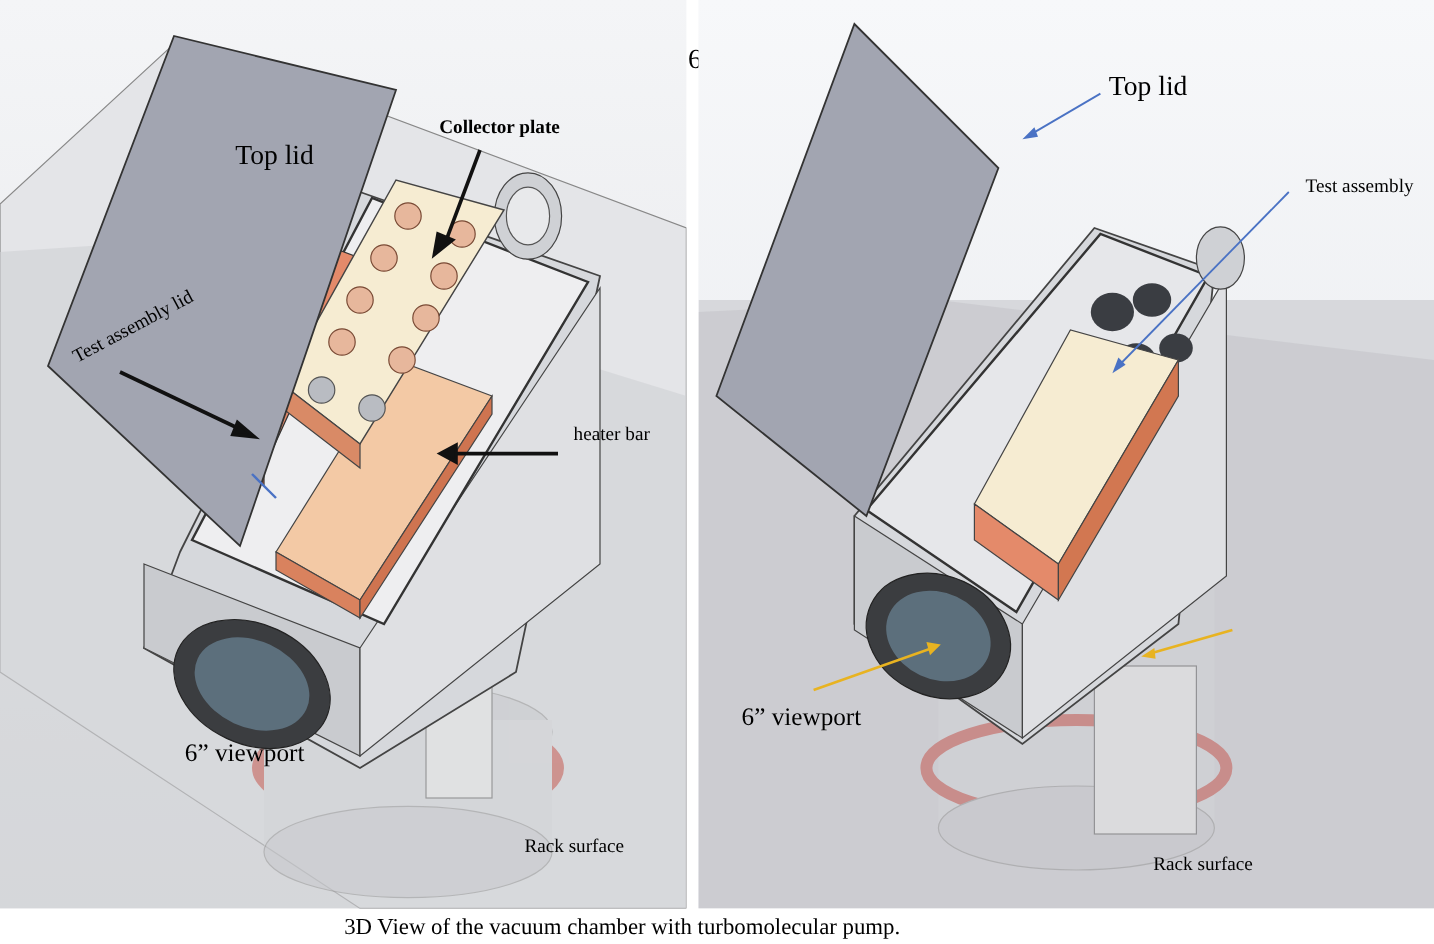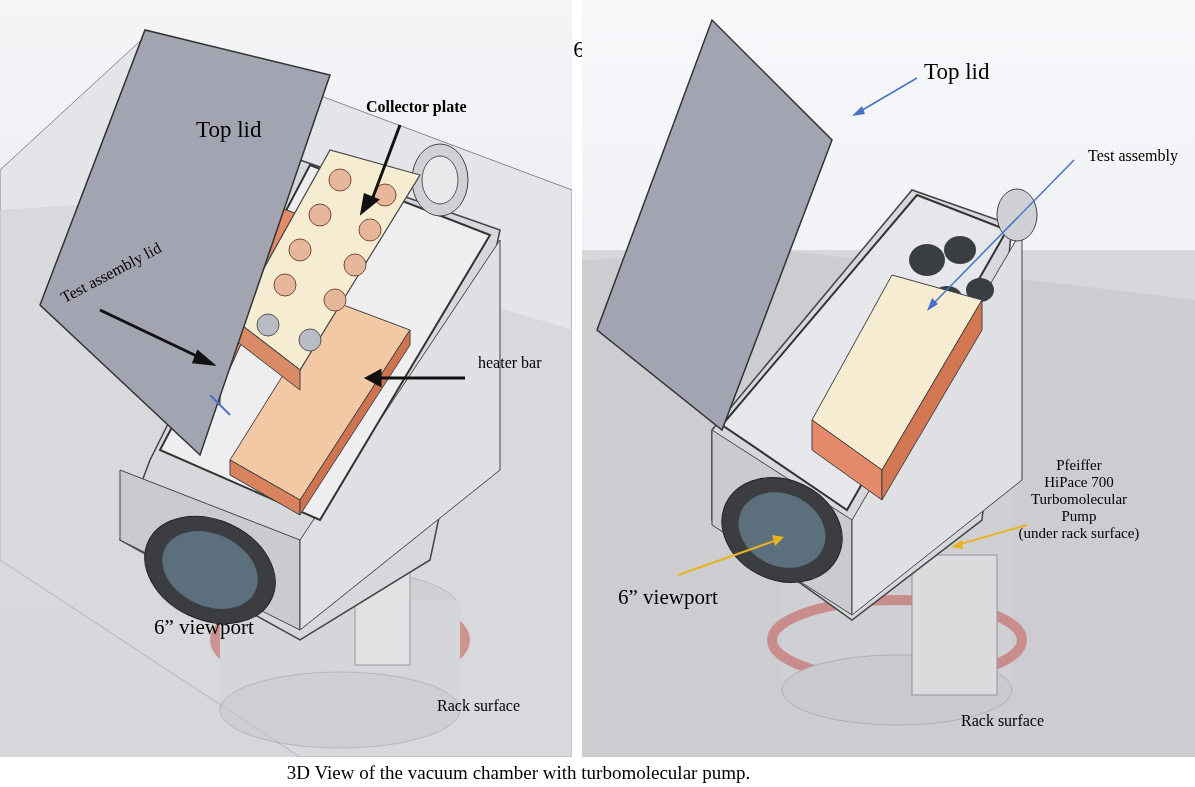--- a/index.html
+++ b/index.html
@@ -140,23 +140,16 @@
       <line x1="96" y1="575" x2="195" y2="540" stroke="#e8b321" stroke-width="2"></line>
       <polygon points="202,537 190,535 193,546" fill="#e8b321"></polygon>
       <line x1="445" y1="525" x2="375" y2="545" stroke="#e8b321" stroke-width="2"></line>
       <polygon points="369,547 380,540 381,549" fill="#e8b321"></polygon>
     </g>
   </svg>
 
   <span class="lbl" style="left:342px;top:60px;font-size:23px;">Top lid</span>
   <span class="lbl" style="left:506px;top:148px;font-size:16px;">Test assembly</span>
   <span class="lbl" style="left:36px;top:587px;font-size:21px;">6” viewport</span>
-  <div class="pump-lbl" style="left:412px;top:457px;width:170px;">
-    <div>Pfeiffer</div>
-    <div>HiPace 700</div>
-    <div>Turbomolecular</div>
-    <div>Pump</div>
-    <div>(under rack surface)</div>
-  </div>
   <span class="lbl" style="left:379px;top:713px;font-size:16px;">Rack surface</span>
 </div>
 
 <div id="caption">3D View of the vacuum chamber with turbomolecular pump.</div>
 
 </body></html>

